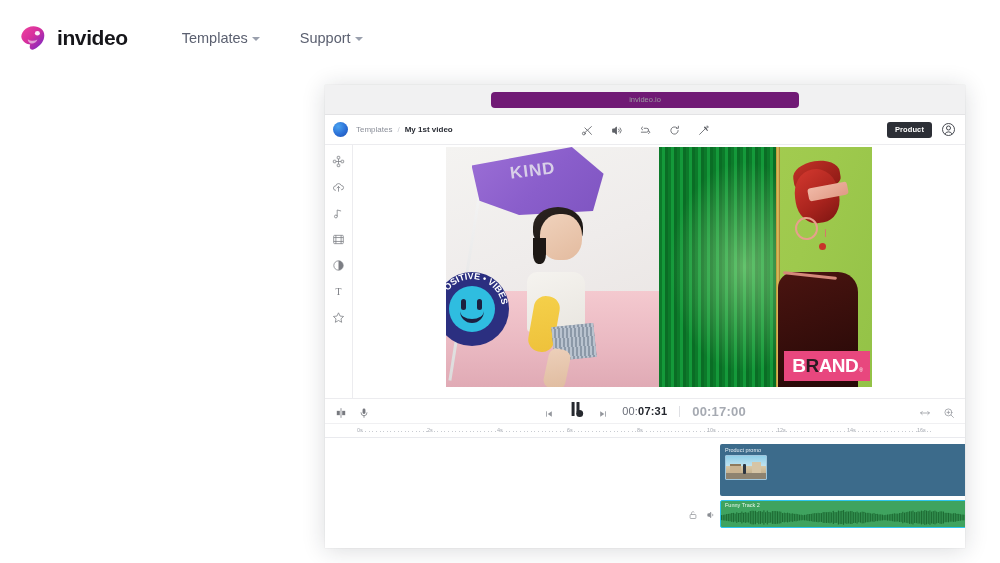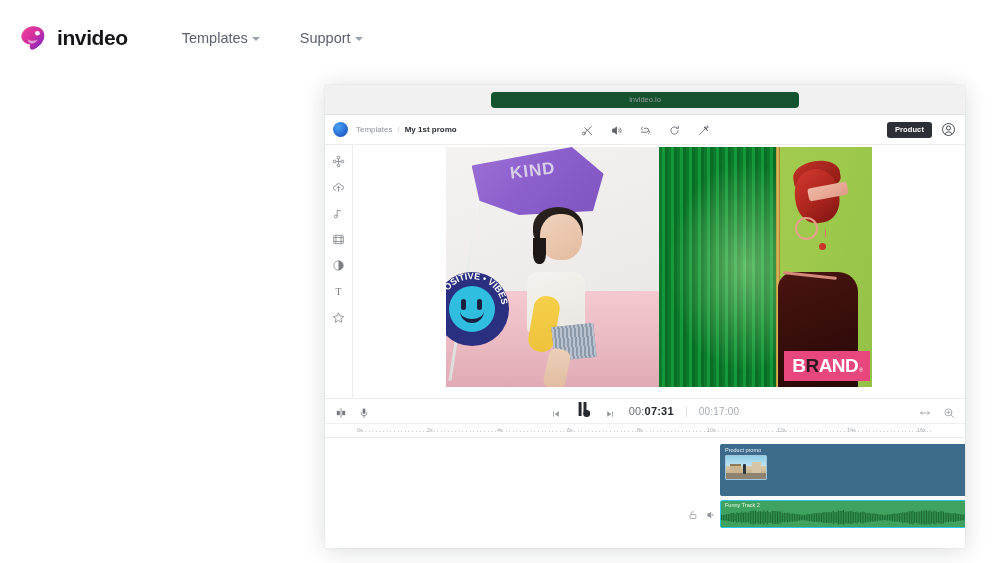--- a/index.html
+++ b/index.html
@@ -48,21 +48,21 @@
     box-shadow: 0 2px 22px rgba(25,30,45,0.16), 0 0 1px rgba(0,0,0,0.14);
     overflow: hidden;
   }
   .browser-chrome {
     height: 30px; background: #f1f1f2;
     display: flex; align-items: center; justify-content: center;
     border-bottom: 1px solid #e3e3e5;
   }
   .url-pill {
     width: 308px; height: 16px; border-radius: 4px;
-    background: #14532d;
+    background: #701a75;
     display: flex; align-items: center; justify-content: center;
     font-size: 7.5px; color: #9b9ba1;
   }
 
   
   .app-bar {
     height: 30px; background: #ffffff;
     display: flex; align-items: center;
     padding: 0 9px 0 8px;
     border-bottom: 1px solid #ececef;
@@ -292,21 +292,21 @@
   .tl-center {
     position: absolute; left: 0; right: 0;
     display: flex; align-items: center; justify-content: center; gap: 12px;
     pointer-events: none;
   }
   .tl-center > * { pointer-events: auto; }
   .transport { display: flex; align-items: center; gap: 11px; }
   .time-now { font-size: 11px; color: #6a6e78; letter-spacing: .2px; }
   .time-now b { color: #24272e; font-weight: bold; }
   .time-div { width: 1px; height: 11px; background: #dfe0e4; }
-  .time-total { font-size: 10px; color: #a6aab2; letter-spacing: .2px; }
+  .time-total { font-size: 13px; color: #a6aab2; letter-spacing: .2px; font-weight: bold; }
   .tl-right { margin-left: auto; display: flex; align-items: center; gap: 12px; }
 
   .ruler {
     height: 14px; position: relative;
     padding-left: 33px; background: #ffffff;
     border-bottom: 1px solid #e9eaee;
   }
   .ruler-inner { position: relative; height: 100%; }
   .tick-lbl {
     position: absolute; top: 3px;
@@ -410,21 +410,21 @@
     <div class="url-pill">
       <span>invideo.io</span>
     </div>
   </div>
 
   <div class="app-bar">
     <div class="app-logo"></div>
     <div class="crumbs">
       <span class="crumb-root">Templates</span>
       <span class="crumb-sep">/</span>
-      <span class="crumb-cur">My 1st promo</span>
+      <span class="crumb-cur">My 1st video</span>
     </div>
 
     <div class="app-tools">
       <span class="tool-ico">
         <svg viewBox="0 0 20 20" width="13" height="13" fill="none" stroke="#3c3f46" stroke-width="1.3" stroke-linecap="round">
           <circle cx="4.4" cy="14.6" r="2.2"></circle>
             <path d="M6.2 13 16 4"></path>
             <path d="M10 9.4 16 16"></path>
             <path d="M6 6l3 3"></path>
         </svg>

